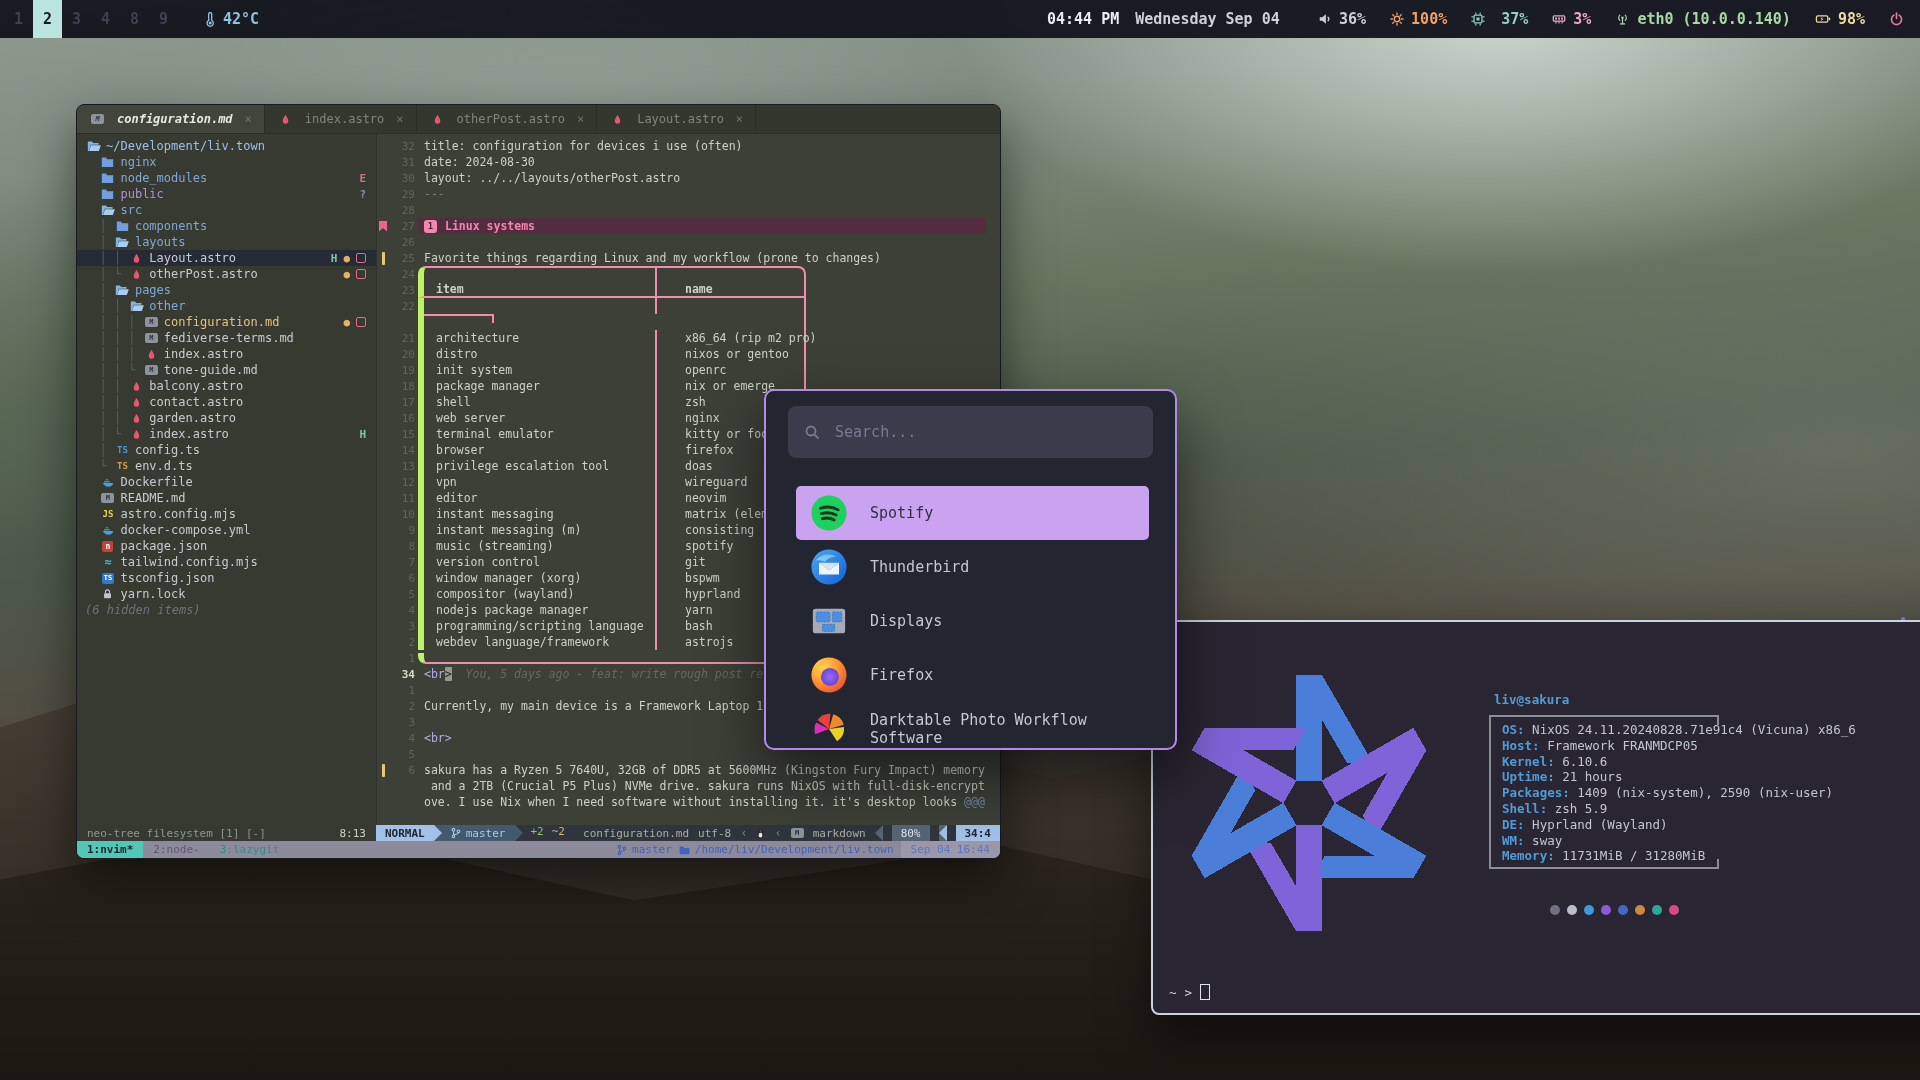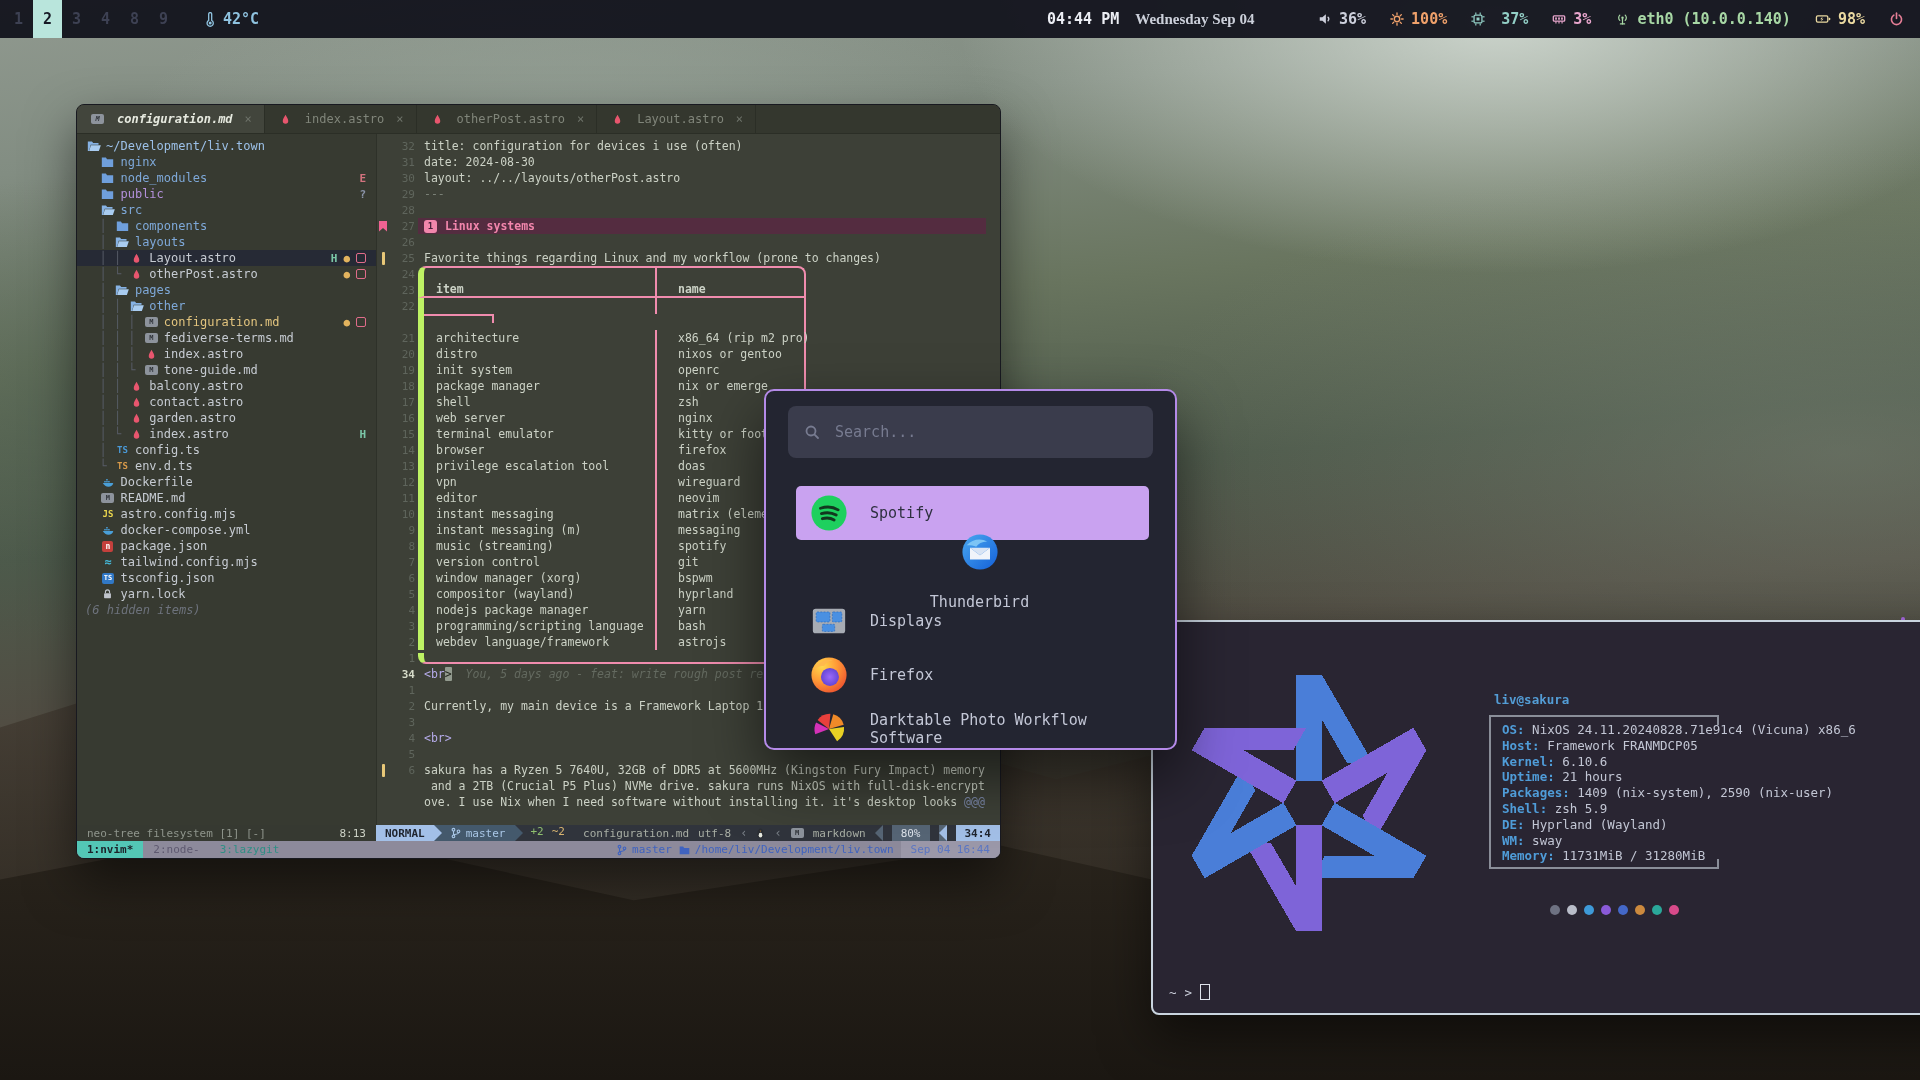--- a/index.html
+++ b/index.html
@@ -22,21 +22,21 @@
 
   
   .topbar{position:absolute;top:0;left:0;right:0;height:38px;background:rgba(21,22,31,.97);
     display:flex;align-items:center;z-index:100;font-size:15px;font-weight:bold;color:#c8ccd8;}
   .ws{display:flex;height:38px;margin-left:4px;}
   .ws-cell{width:29px;height:38px;display:flex;align-items:center;justify-content:center;color:#3d4153;cursor:default;}
   .ws-cell.active{background:#b9e5dc;color:#161824;}
   .temp{display:flex;align-items:center;gap:7px;color:#8fc3e0;margin-left:26px;}
   .bar-clock{position:absolute;left:1047px;display:flex;gap:16px;align-items:center;}
   .bar-time{color:#eceef4;}
-  .bar-date{color:#ccd0da;font-family:Liberation Serif, serif;}
+  .bar-date{color:#ccd0da;}
   .modules{margin-left:auto;display:flex;gap:24px;align-items:center;padding-right:16px;}
   .bar-module{display:flex;gap:7px;align-items:center;}
   .bar-ic{display:inline-flex;align-items:center;}
 
   
   .win{position:absolute;border-radius:8px;box-shadow:0 22px 50px rgba(0,0,0,.5);}
 
   
   .editor-win{left:76px;top:104px;width:923px;height:753px;background:#3d4037;border:1px solid #181920;
     display:flex;flex-direction:column;overflow:hidden;z-index:10;}
@@ -79,21 +79,21 @@
   .trail{color:#7a87a8;}
   .h-band{flex:1;margin-left:-6px;margin-right:14px;background:#542c40;height:16px;display:flex;align-items:center;gap:8px;padding-left:6px;color:#f286ac;font-weight:bold;}
   .h1chip{min-width:13px;height:13px;background:#f286ac;color:#46213a;font-size:9px;border-radius:3px;display:inline-flex;align-items:center;justify-content:center;font-weight:bold;}
   
   .tbox{margin-left:-6px;width:388px;display:flex;height:16px;box-sizing:border-box;
     border-left:6px solid #bef264;border-right:2px solid #f08cae;}
   .tbox.top{border-top:2px solid #f08cae;border-radius:8px 8px 0 0;}
   .tbox.hdr{border-bottom:2px solid #f08cae;font-weight:bold;}
   .tbox.bot{border-bottom:2px solid #f08cae;border-radius:0 0 8px 8px;height:11px;}
   .tcell1{width:233px;flex:0 0 233px;padding-left:12px;box-sizing:border-box;border-right:2px solid #f08cae;display:flex;align-items:center;}
-  .tcell2{flex:1;padding-left:21px;display:flex;align-items:center;}
+  .tcell2{flex:1;padding-left:28px;display:flex;align-items:center;}
   .tcellp{border-right:none;}
   .notch{position:relative;height:16px;width:70px;border-top:2px solid #f08cae;box-sizing:border-box;}
   .notch::after{content:"";position:absolute;right:0;top:-2px;width:2px;height:9px;background:#f08cae;}
 
   
   .statusrow{height:16px;flex:0 0 16px;display:flex;font-size:11px;}
   .nt-status{width:299px;flex:0 0 299px;background:#363931;color:#8f958c;display:flex;align-items:center;justify-content:space-between;padding:0 10px;box-sizing:border-box;}
   .nt-right{color:#ccd1c5;}
   .lualine{flex:1;background:#30343c;display:flex;align-items:flex-start;color:#a8aea4;min-width:0;}
   .seg{height:16px;display:flex;align-items:center;padding:0 9px;gap:5px;}
@@ -425,21 +425,21 @@
           <div class="ed-line"><span class="sign"></span><span class="lnum">19</span><span class="tbox"><span class="tcell1">init system</span><span class="tcell2">openrc</span></span></div>
           <div class="ed-line"><span class="sign"></span><span class="lnum">18</span><span class="tbox"><span class="tcell1">package manager</span><span class="tcell2">nix or emerge</span></span></div>
           <div class="ed-line"><span class="sign"></span><span class="lnum">17</span><span class="tbox"><span class="tcell1">shell</span><span class="tcell2">zsh</span></span></div>
           <div class="ed-line"><span class="sign"></span><span class="lnum">16</span><span class="tbox"><span class="tcell1">web server</span><span class="tcell2">nginx</span></span></div>
           <div class="ed-line"><span class="sign"></span><span class="lnum">15</span><span class="tbox"><span class="tcell1">terminal emulator</span><span class="tcell2">kitty or foot</span></span></div>
           <div class="ed-line"><span class="sign"></span><span class="lnum">14</span><span class="tbox"><span class="tcell1">browser</span><span class="tcell2">firefox</span></span></div>
           <div class="ed-line"><span class="sign"></span><span class="lnum">13</span><span class="tbox"><span class="tcell1">privilege escalation tool</span><span class="tcell2">doas</span></span></div>
           <div class="ed-line"><span class="sign"></span><span class="lnum">12</span><span class="tbox"><span class="tcell1">vpn</span><span class="tcell2">wireguard</span></span></div>
           <div class="ed-line"><span class="sign"></span><span class="lnum">11</span><span class="tbox"><span class="tcell1">editor</span><span class="tcell2">neovim</span></span></div>
           <div class="ed-line"><span class="sign"></span><span class="lnum">10</span><span class="tbox"><span class="tcell1">instant messaging</span><span class="tcell2">matrix (element)</span></span></div>
-          <div class="ed-line"><span class="sign"></span><span class="lnum">9</span><span class="tbox"><span class="tcell1">instant messaging (m)</span><span class="tcell2">messaging</span></span></div>
+          <div class="ed-line"><span class="sign"></span><span class="lnum">9</span><span class="tbox"><span class="tcell1">instant messaging (m)</span><span class="tcell2">consisting</span></span></div>
           <div class="ed-line"><span class="sign"></span><span class="lnum">8</span><span class="tbox"><span class="tcell1">music (streaming)</span><span class="tcell2">spotify</span></span></div>
           <div class="ed-line"><span class="sign"></span><span class="lnum">7</span><span class="tbox"><span class="tcell1">version control</span><span class="tcell2">git</span></span></div>
           <div class="ed-line"><span class="sign"></span><span class="lnum">6</span><span class="tbox"><span class="tcell1">window manager (xorg)</span><span class="tcell2">bspwm</span></span></div>
           <div class="ed-line"><span class="sign"></span><span class="lnum">5</span><span class="tbox"><span class="tcell1">compositor (wayland)</span><span class="tcell2">hyprland</span></span></div>
           <div class="ed-line"><span class="sign"></span><span class="lnum">4</span><span class="tbox"><span class="tcell1">nodejs package manager</span><span class="tcell2">yarn</span></span></div>
           <div class="ed-line"><span class="sign"></span><span class="lnum">3</span><span class="tbox"><span class="tcell1">programming/scripting language</span><span class="tcell2">bash</span></span></div>
           <div class="ed-line"><span class="sign"></span><span class="lnum">2</span><span class="tbox"><span class="tcell1">webdev language/framework</span><span class="tcell2">astrojs</span></span></div>
           <div class="ed-line"><span class="sign"></span><span class="lnum">1</span><span class="tbox bot"></span></div>
           <div class="ed-line"><span class="sign"></span><span class="lnum cur">34</span><span class="tag">&lt;br</span><span class="cursorblock">&gt;</span><span class="blame">  You, 5 days ago - feat: write rough post re</span></div>
           <div class="ed-line"><span class="sign"></span><span class="lnum">1</span><span></span></div>
@@ -611,21 +611,21 @@
               <circle cx="20" cy="20" r="18.5" fill="#1ed05e"></circle>
               <g stroke="#12381f" stroke-width="3" fill="none" stroke-linecap="round">
                 <path d="M11 15c6.5-2 13.5-1.4 18.6 1.7"></path>
                 <path d="M12 20.7c5.4-1.6 11.2-1 15.6 1.5"></path>
                 <path d="M13 26c4.4-1.2 8.8-.8 12.4 1.3"></path>
               </g>
             </svg>
           </span>
           <span>Spotify</span>
         </div>
-        <div class="litem" style="top: 142px; flex-direction: column;">
+        <div class="litem" style="top: 149px;">
           <span class="appicon">
             <svg viewBox="0 0 40 40" width="38" height="38">
               <defs>
                 <linearGradient id="tbg" x1="0" y1="0" x2="1" y2="1">
                   <stop offset="0" stop-color="#49a8f0"></stop>
                   <stop offset="1" stop-color="#1460d8"></stop>
                 </linearGradient>
               </defs>
               <circle cx="20" cy="20" r="18.5" fill="url(#tbg)"></circle>
               <path d="M9.5 15.5 20 23.5l10.5-8V28h-21z" fill="#f0f4fa"></path>

